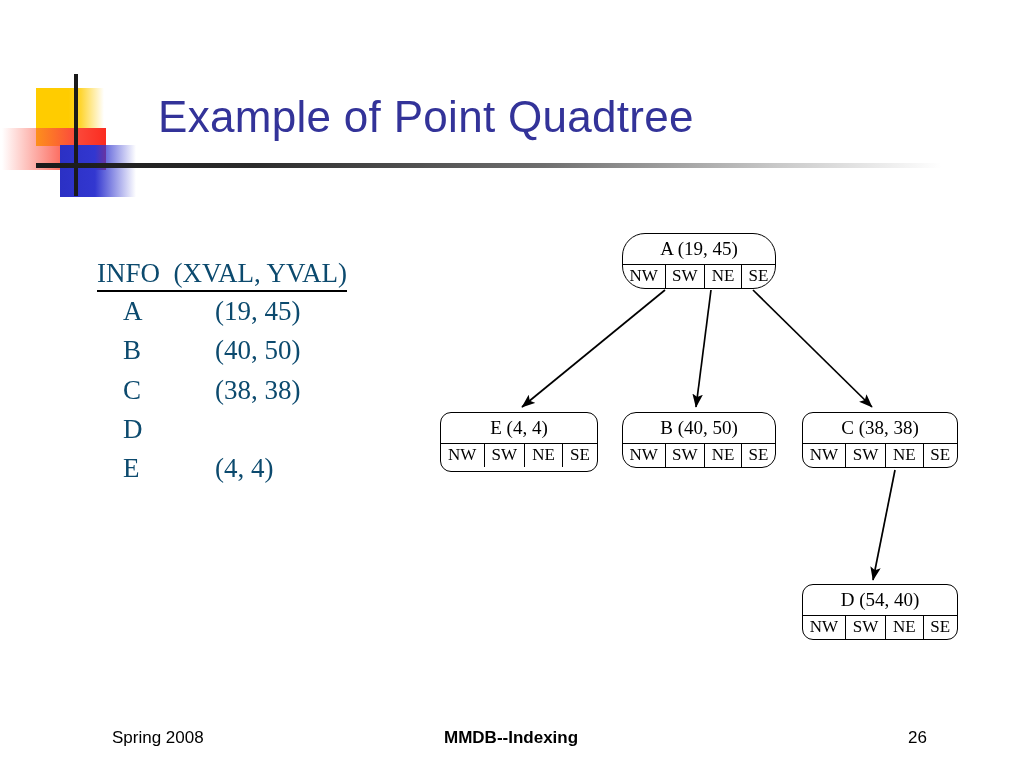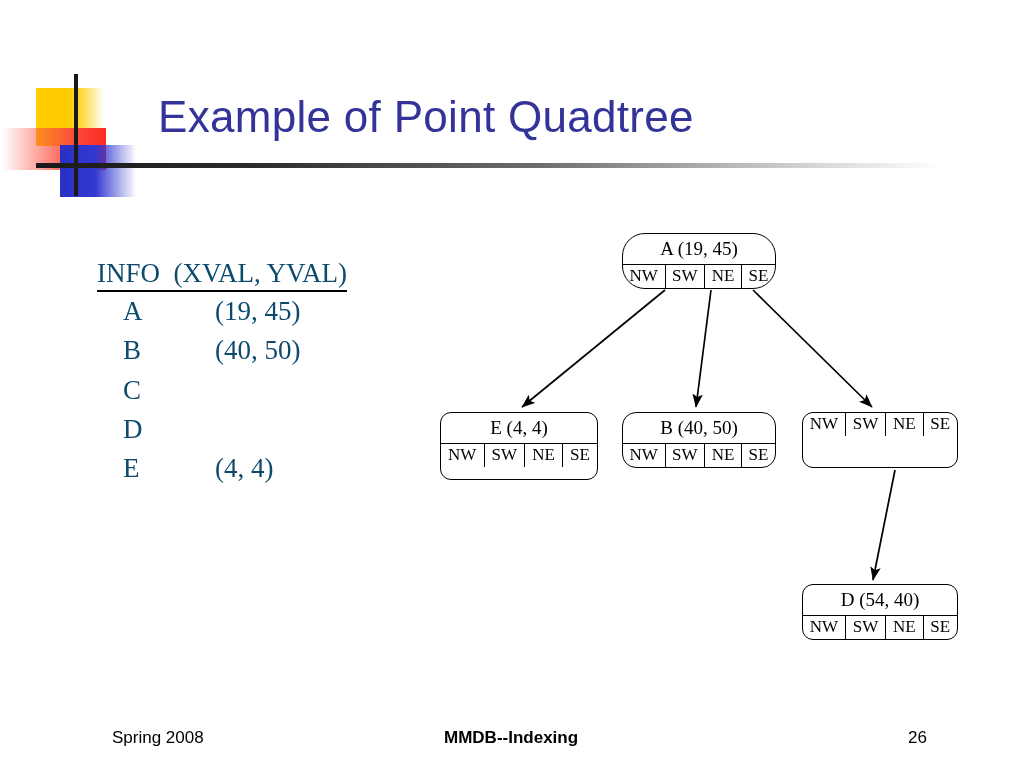--- a/index.html
+++ b/index.html
@@ -188,20 +188,21 @@
   <div class="info-row">
     <span class="info-label">A</span>
     <span class="info-coord">(19, 45)</span>
   </div>
   <div class="info-row">
     <span class="info-label">B</span>
     <span class="info-coord">(40, 50)</span>
   </div>
   <div class="info-row">
     <span class="info-label">C</span>
+    <span class="info-coord">(38, 38)</span>
   </div>
   <div class="info-row">
     <span class="info-label">D</span>
   </div>
   <div class="info-row">
     <span class="info-label">E</span>
     <span class="info-coord">(4, 4)</span>
   </div>
 </div>
 
@@ -226,41 +227,42 @@
   <div class="node" style="left:622px; top:233px; width:154px; height:56px;border-radius:23px;">
     <div class="node-title">A (19, 45)</div>
     <div class="node-cells">
       <div class="node-cell">NW</div>
       <div class="node-cell">SW</div>
       <div class="node-cell">NE</div>
       <div class="node-cell">SE</div>
     </div>
   </div>
 
-  <div class="node" style="left:440px; top:412px; width:158px; height:68px;">
+  <div class="node" style="left:440px; top:412px; width:158px; height:60px;">
     <div class="node-title">E (4, 4)</div>
     <div class="node-cells">
       <div class="node-cell">NW</div>
       <div class="node-cell">SW</div>
       <div class="node-cell">NE</div>
       <div class="node-cell">SE</div>
     </div>
   </div>
 
   <div class="node" style="left:622px; top:412px; width:154px; height:56px;border-radius:14px;">
     <div class="node-title">B (40, 50)</div>
     <div class="node-cells">
       <div class="node-cell">NW</div>
       <div class="node-cell">SW</div>
       <div class="node-cell">NE</div>
       <div class="node-cell">SE</div>
     </div>
   </div>
 
   <div class="node" style="left:802px; top:412px; width:156px; height:56px;">
+    <div class="node-title">C (38, 38)</div>
     <div class="node-cells">
       <div class="node-cell">NW</div>
       <div class="node-cell">SW</div>
       <div class="node-cell">NE</div>
       <div class="node-cell">SE</div>
     </div>
   </div>
 
   <div class="node" style="left:802px; top:584px; width:156px; height:56px;">
     <div class="node-title">D (54, 40)</div>

